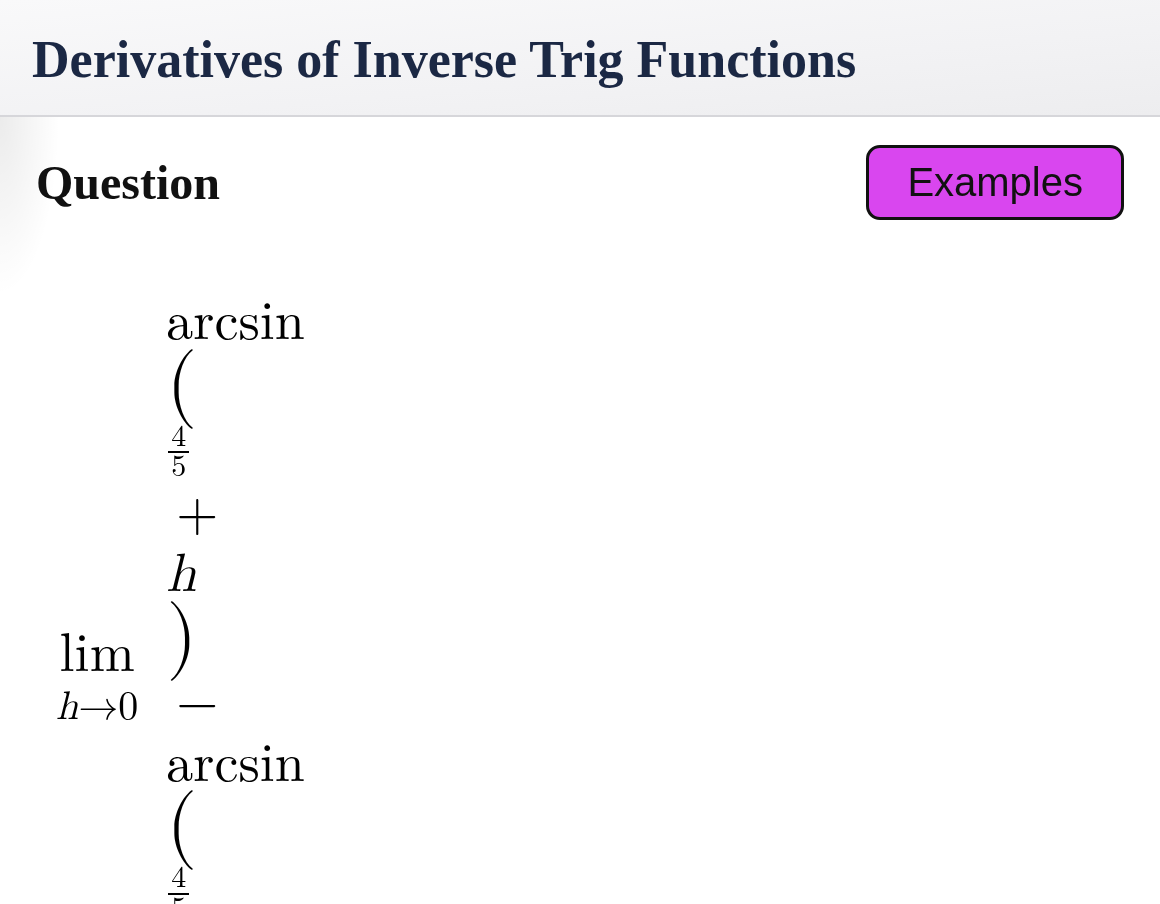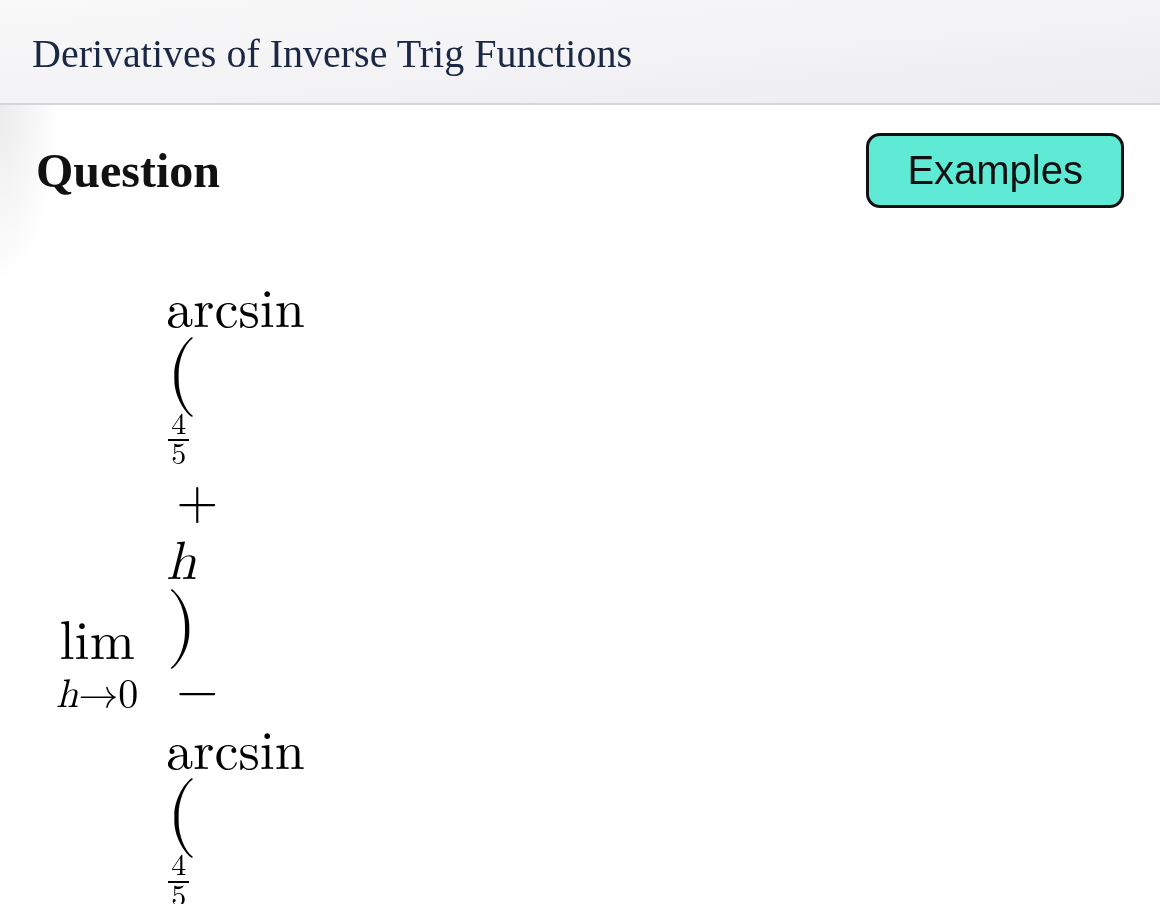--- a/index.html
+++ b/index.html
@@ -17,22 +17,22 @@
     flex-direction: column;
     width: 100%;
     height: 100%;
   }
   .topic-bar {
     padding: 30px 32px 26px 32px;
     background: linear-gradient(175deg, #f9f9fa 0%, #f2f2f4 60%, #ededef 100%);
     border-bottom: 2px solid #d6d6da;
   }
   .topic-title {
-    font-weight: 400;
-    font-size: 40px;
+    font-weight: 700;
+    font-size: 52px;
     color: #1b2844;
     letter-spacing: 0px;
   }
   .body-area {
     padding: 28px 36px 0 36px;
     background: #ffffff;
     flex: 1;
     position: relative;
   }
   .body-area::before {
@@ -52,21 +52,21 @@
   .q-label {
     font-weight: 700;
     font-size: 48px;
     color: #111;
   }
   .examples-btn {
     font-family: -apple-system, BlinkMacSystemFont, "Segoe UI", Arial, sans-serif;
     font-size: 40px;
     font-weight: 400;
     color: #111;
-    background: #5eead4;
+    background: #d946ef;
     border: 3px solid #111;
     border-radius: 14px;
     padding: 12px 38px;
     cursor: pointer;
   }
   .prompt {
     font-size: 50px;
     line-height: 1.35;
     font-weight: 400;
     color: #111;

